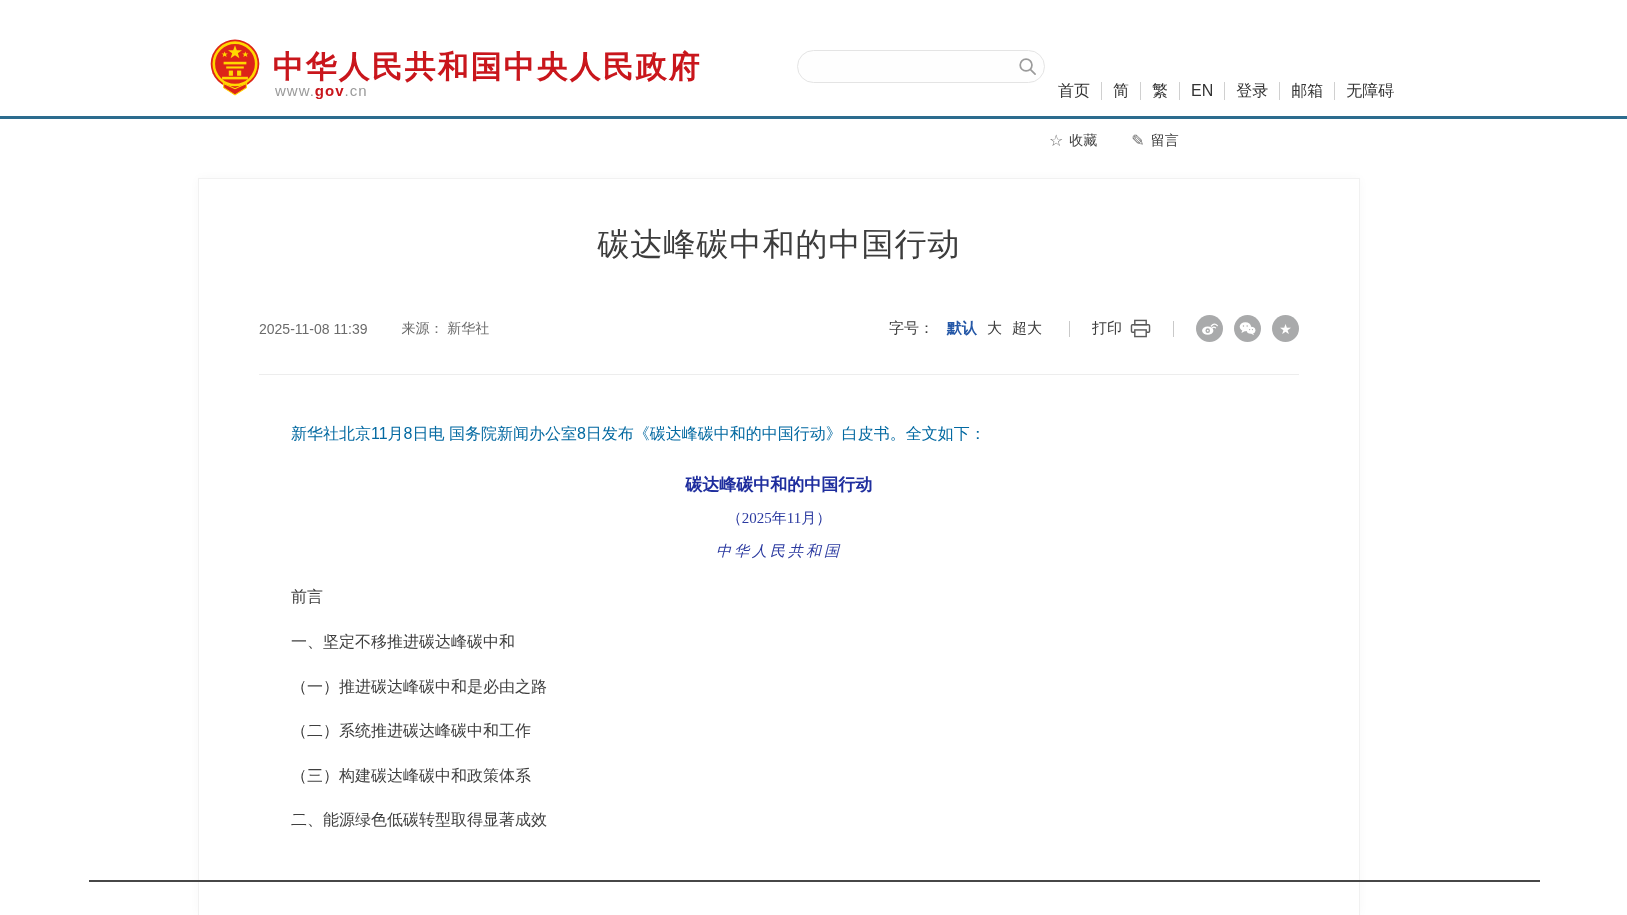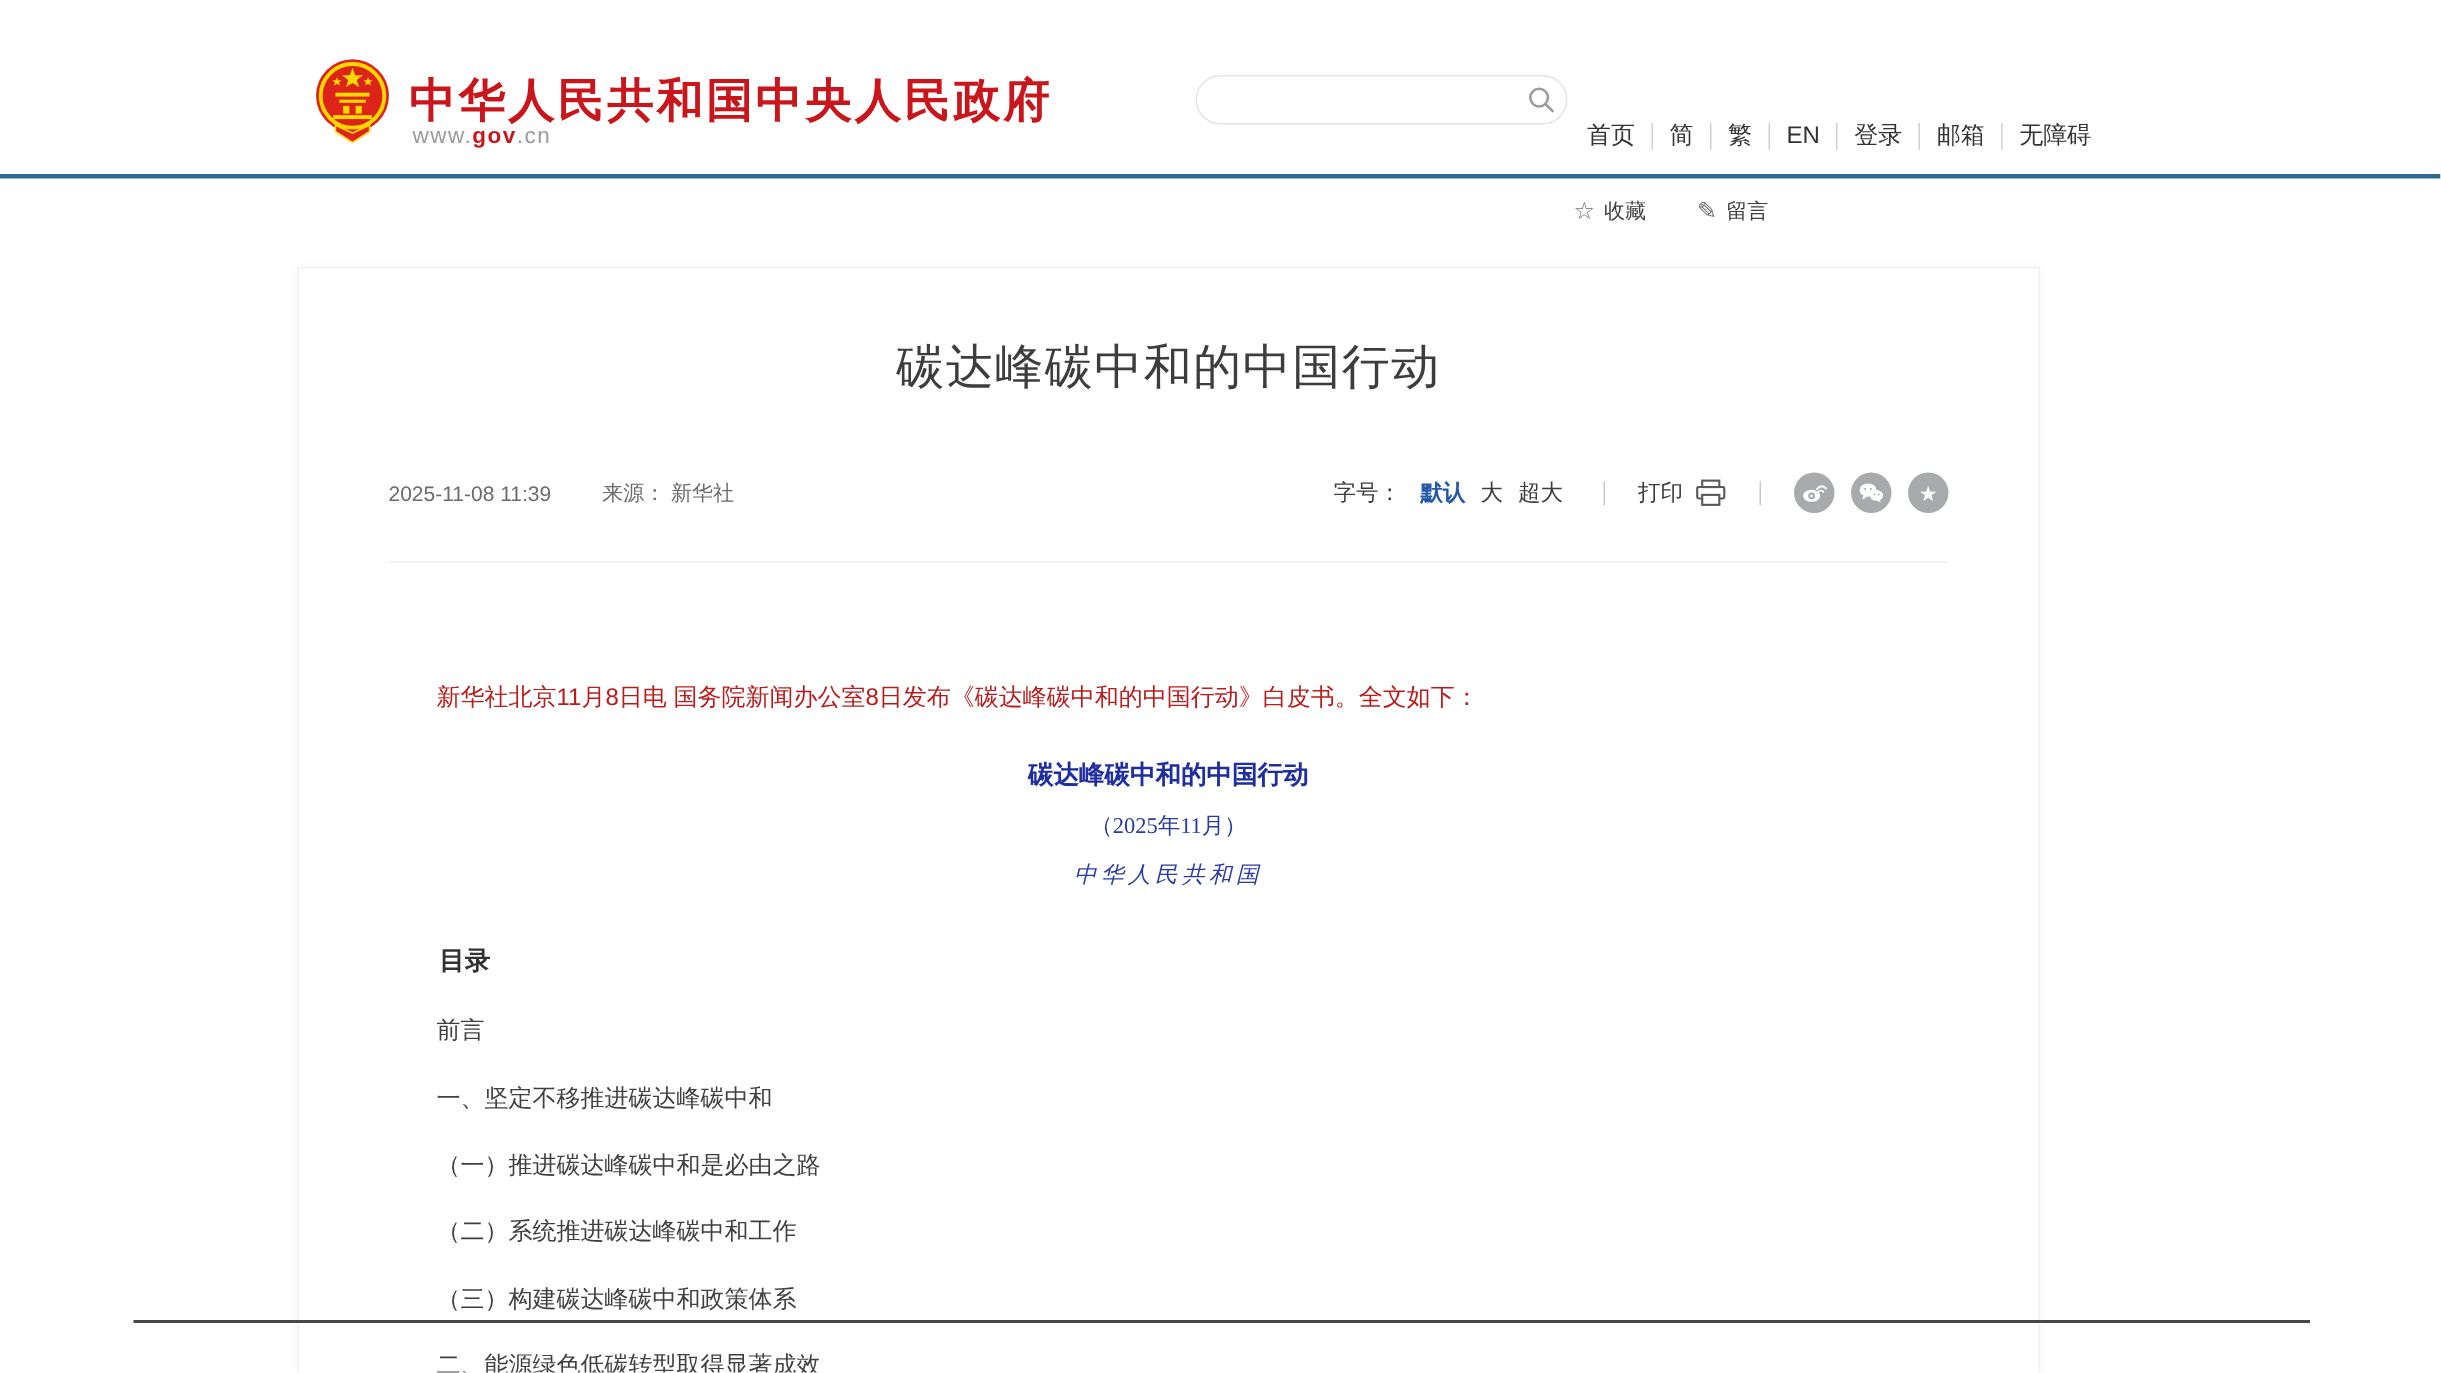--- a/index.html
+++ b/index.html
@@ -52,21 +52,21 @@
   .fs-opt { cursor: pointer; margin: 0 5px; color: #3c3c3c; }
   .fs-opt.active { color: #2558a7; font-weight: bold; }
   .v-div { width: 1px; height: 16px; background: #c9c9c9; margin: 0 22px; }
   .print-tool { display: flex; align-items: center; gap: 8px; cursor: pointer; }
   .share-group { display: flex; align-items: center; gap: 11px; }
   .share-icon { width: 27px; height: 27px; border-radius: 50%; background: #a9aaab;
     display: flex; align-items: center; justify-content: center; cursor: pointer; }
   .share-icon .star-glyph { color: #fff; font-size: 14px; line-height: 1; }
 
   .article-body { padding: 0 60px; color: #333; }
-  .lead { margin-top: 80px; font-size: 16px; line-height: 1.4; text-indent: 2em; color: #b91c1c; }
+  .lead { margin-top: 48px; font-size: 16px; line-height: 1.4; text-indent: 2em; color: #0369a1; }
 
   .doc-head { text-align: center; }
   .doc-title { margin-top: 28px; font-size: 17px; font-weight: bold; color: #1f2e9e; }
   .doc-date { margin-top: 13px; font-size: 15px; color: #2b3aa0; font-family: "Liberation Serif", serif; }
   .doc-org { margin-top: 14px; font-size: 15px; color: #2b3aa0; font-family: "Liberation Serif", serif;
     font-style: italic; letter-spacing: 3px; }
 
   .toc-heading { margin: 36px 0 0 0; font-size: 17px; font-weight: bold; color: #333; text-indent: 2em; }
   .toc-line { margin-top: 27px; font-size: 16px; color: #3f3f3f; text-indent: 2em; line-height: 1.1; }
 
@@ -185,21 +185,20 @@
 
   <div class="article-body">
     <p class="lead">新华社北京11月8日电 国务院新闻办公室8日发布《碳达峰碳中和的中国行动》白皮书。全文如下：</p>
 
     <div class="doc-head">
       <p class="doc-title">碳达峰碳中和的中国行动</p>
       <p class="doc-date">（2025年11月）</p>
       <p class="doc-org">中华人民共和国</p>
     </div>
 
-    <p class="toc-heading">目录</p>
     <p class="toc-line">前言</p>
     <p class="toc-line">一、坚定不移推进碳达峰碳中和</p>
     <p class="toc-line">（一）推进碳达峰碳中和是必由之路</p>
     <p class="toc-line">（二）系统推进碳达峰碳中和工作</p>
     <p class="toc-line">（三）构建碳达峰碳中和政策体系</p>
     <p class="toc-line">二、能源绿色低碳转型取得显著成效</p>
 
   </div>
 
 </div>

